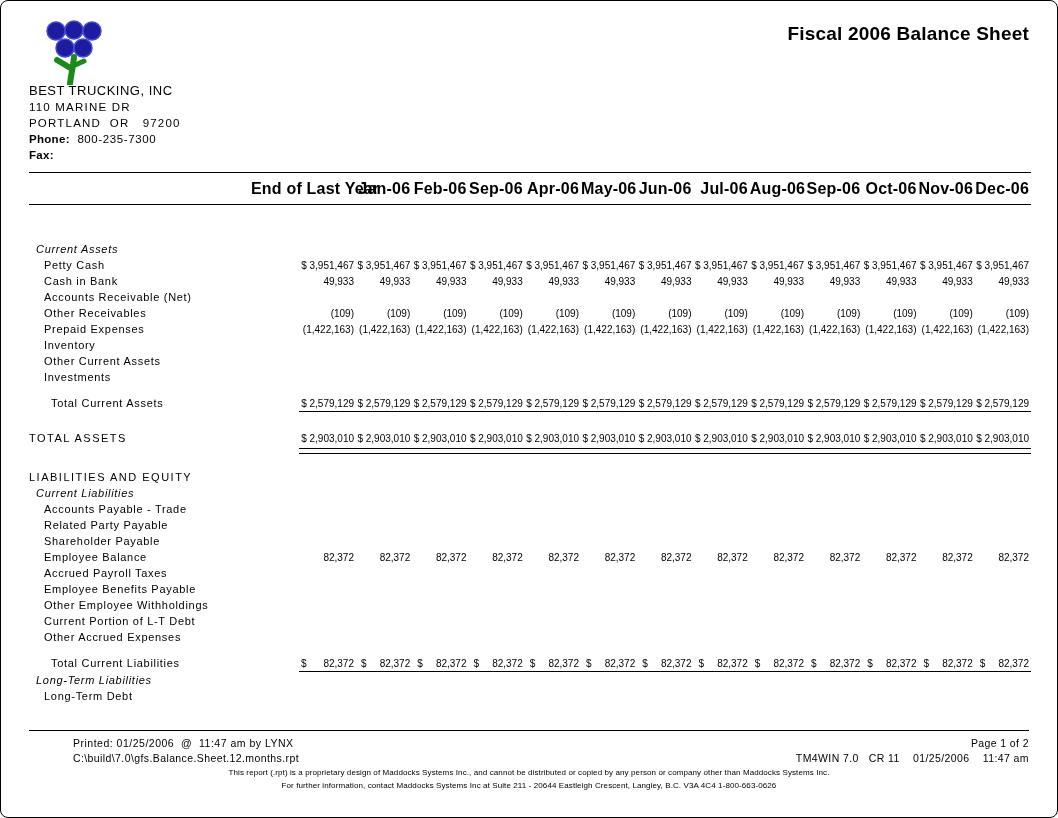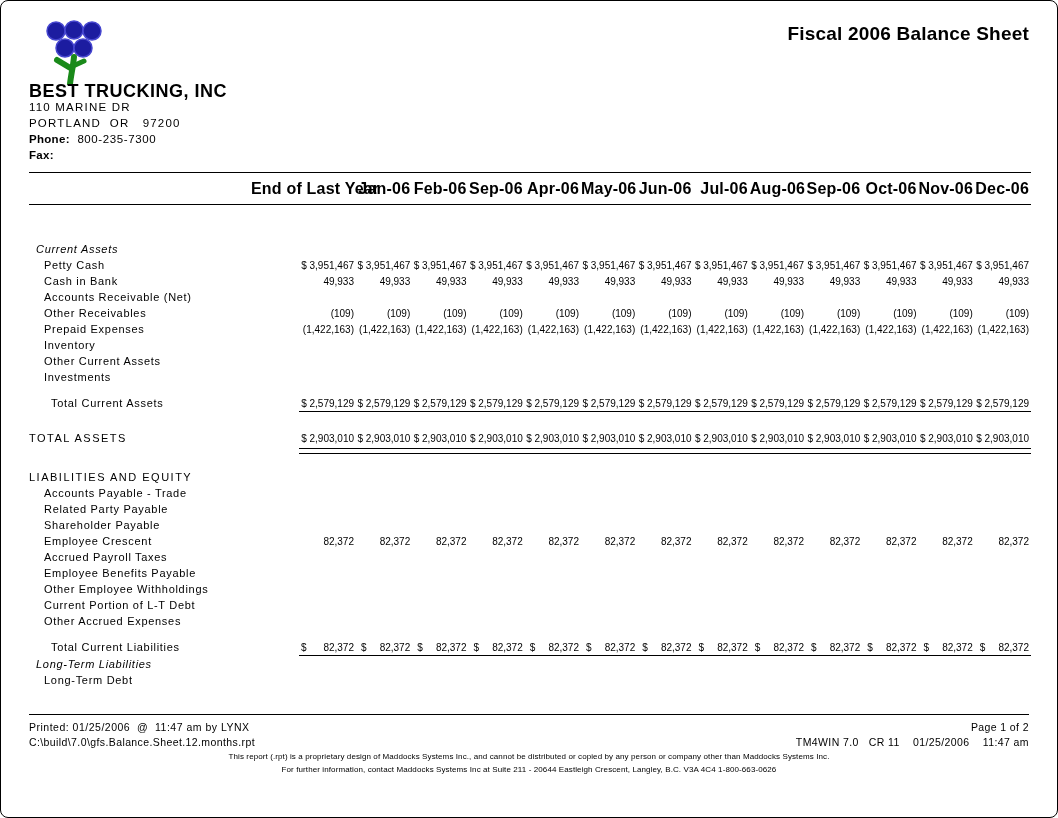--- a/index.html
+++ b/index.html
@@ -13,21 +13,21 @@
     padding:0 28px;
     font-family:"Liberation Sans", sans-serif;
     color:#000;
     overflow:hidden;
   }
   .pre{white-space:pre;}
   
   .rpt-header{position:relative;height:171px;}
   .logo{position:absolute;left:12px;top:18px;}
   .company{position:absolute;left:0;top:82px;}
-  .company-name{font-weight:bold;font-size:18px;letter-spacing:0.5px;line-height:16px;}
+  .company-name{font-weight:normal;font-size:13px;letter-spacing:0.5px;line-height:16px;}
   .company-line{font-size:11.5px;letter-spacing:1.2px;line-height:16px;}
   .company-contact{font-size:11.5px;line-height:16px;letter-spacing:0.6px;}
   .company-contact .b{font-weight:bold;letter-spacing:0.3px;text-align:center;}
   .rpt-title{position:absolute;right:0;top:22px;font-size:19px;font-weight:bold;letter-spacing:0.2px;}
   
   .tbl{width:1002px;}
   .thead{display:flex;align-items:center;height:31px;border-top:1px solid #000;border-bottom:1px solid #000;font-weight:bold;}
   .thead .num-col{font-size:16px;letter-spacing:0.2px;}
   .tbody{padding-top:36px;}
   .row{display:flex;align-items:center;height:16px;}
@@ -38,21 +38,21 @@
   .sec{letter-spacing:1.5px;}
   .ind1{padding-left:7px;font-style:italic;}
   .ind2{padding-left:15px;}
   .ind3{padding-left:22px;}
   .split{display:flex;justify-content:space-between;padding-left:5px;}
   .first-col.split{padding-left:50px;}
   .rule{height:1px;background:#000;margin-left:270px;}
   .rule.double{height:4px;background:none;border-top:1px solid #000;border-bottom:1px solid #000;margin-top:2px;}
   
   .footer{margin-top:26px;border-top:1px solid #000;padding-top:5px;}
-  .footer-top{display:flex;justify-content:space-between;align-items:flex-start;}
+  .footer-top{display:flex;justify-content:space-between;align-items:flex-start;margin-left:44px;}
   .f-left .f1{font-size:10.5px;letter-spacing:0.5px;line-height:15px;}
   .f-left .f2{font-size:10.5px;letter-spacing:0.4px;line-height:15px;}
   .f-right{text-align:right;}
   .f-right .f1{font-size:10.5px;letter-spacing:0.4px;line-height:15px;}
   .f-right .f2{font-size:10.5px;letter-spacing:0.4px;line-height:15px;}
   .disclaimer{text-align:center;font-size:8px;line-height:10.5px;letter-spacing:0.1px;margin-top:2px;}
 </style>
 </head>
 <body>
 
@@ -288,20 +288,36 @@
           <div class="c num-col"></div>
           <div class="c num-col"></div>
           <div class="c num-col"></div>
           <div class="c num-col"></div>
           <div class="c num-col"></div>
           <div class="c num-col"></div>
           <div class="c num-col"></div>
           <div class="c num-col"></div>
         </div>
         <div class="row">
+          <div class="c label-col ind1">Current Liabilities</div>
+          <div class="c num-col first-col"></div>
+          <div class="c num-col"></div>
+          <div class="c num-col"></div>
+          <div class="c num-col"></div>
+          <div class="c num-col"></div>
+          <div class="c num-col"></div>
+          <div class="c num-col"></div>
+          <div class="c num-col"></div>
+          <div class="c num-col"></div>
+          <div class="c num-col"></div>
+          <div class="c num-col"></div>
+          <div class="c num-col"></div>
+          <div class="c num-col"></div>
+        </div>
+        <div class="row">
           <div class="c label-col ind2">Accounts Payable - Trade</div>
           <div class="c num-col first-col"></div>
           <div class="c num-col"></div>
           <div class="c num-col"></div>
           <div class="c num-col"></div>
           <div class="c num-col"></div>
           <div class="c num-col"></div>
           <div class="c num-col"></div>
           <div class="c num-col"></div>
           <div class="c num-col"></div>
@@ -336,21 +352,21 @@
           <div class="c num-col"></div>
           <div class="c num-col"></div>
           <div class="c num-col"></div>
           <div class="c num-col"></div>
           <div class="c num-col"></div>
           <div class="c num-col"></div>
           <div class="c num-col"></div>
           <div class="c num-col"></div>
         </div>
         <div class="row">
-          <div class="c label-col ind2">Employee Crescent</div>
+          <div class="c label-col ind2">Employee Balance</div>
           <div class="c num-col first-col">82,372</div>
           <div class="c num-col">82,372</div>
           <div class="c num-col">82,372</div>
           <div class="c num-col">82,372</div>
           <div class="c num-col">82,372</div>
           <div class="c num-col">82,372</div>
           <div class="c num-col">82,372</div>
           <div class="c num-col">82,372</div>
           <div class="c num-col">82,372</div>
           <div class="c num-col">82,372</div>

